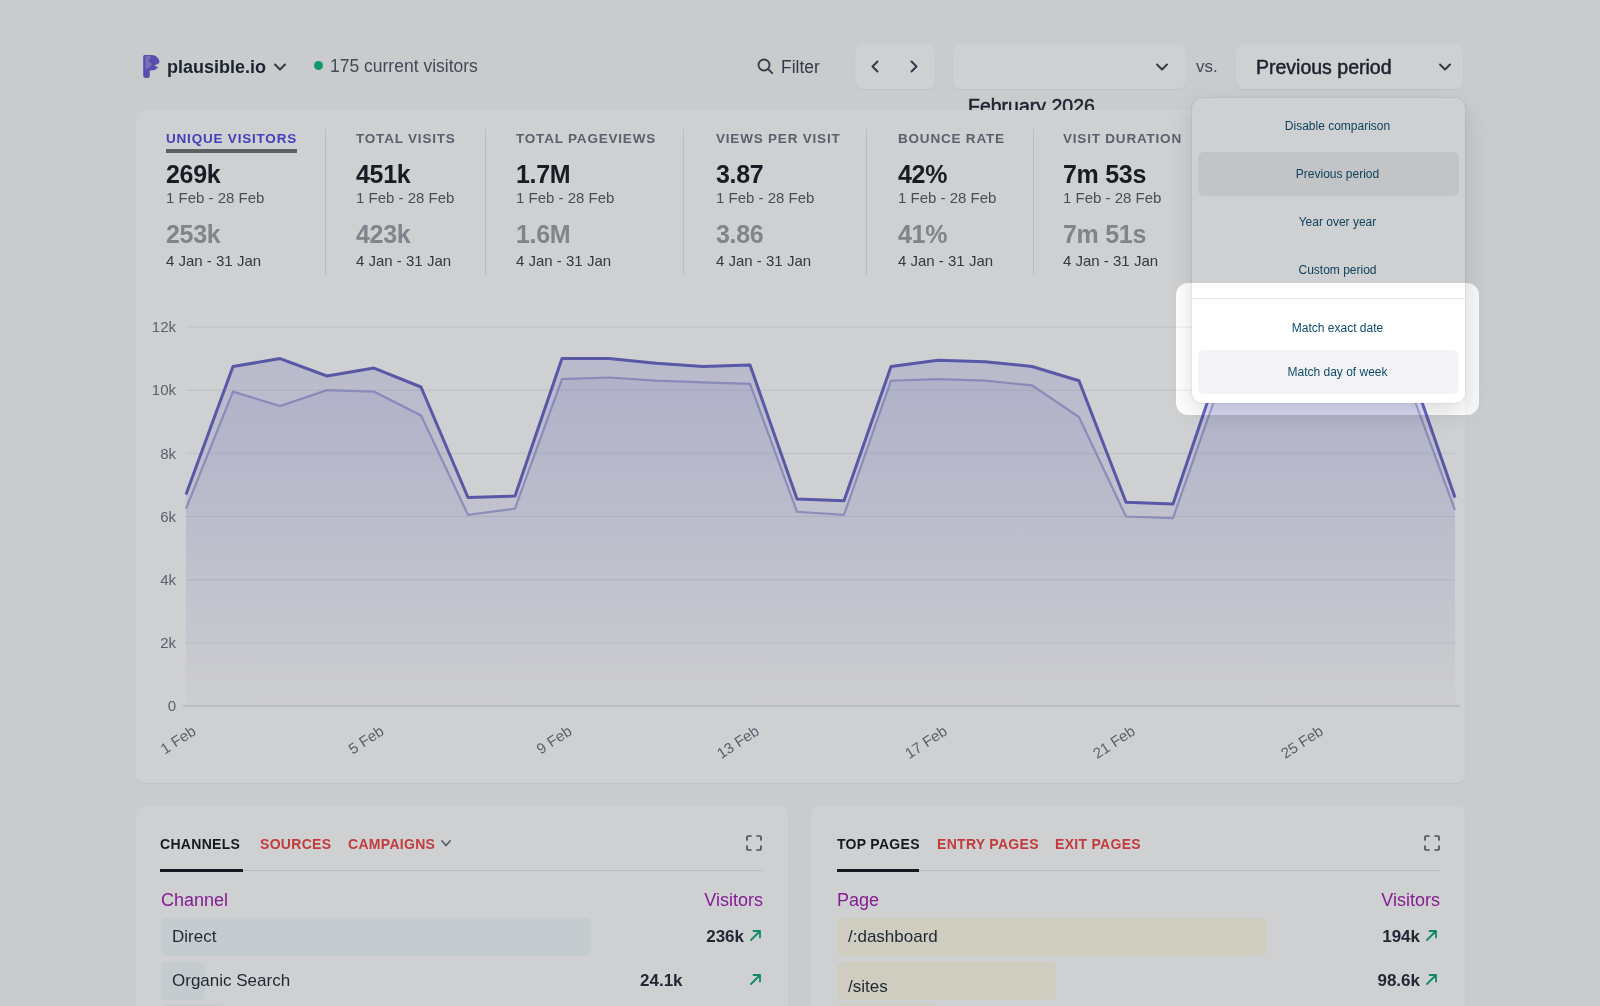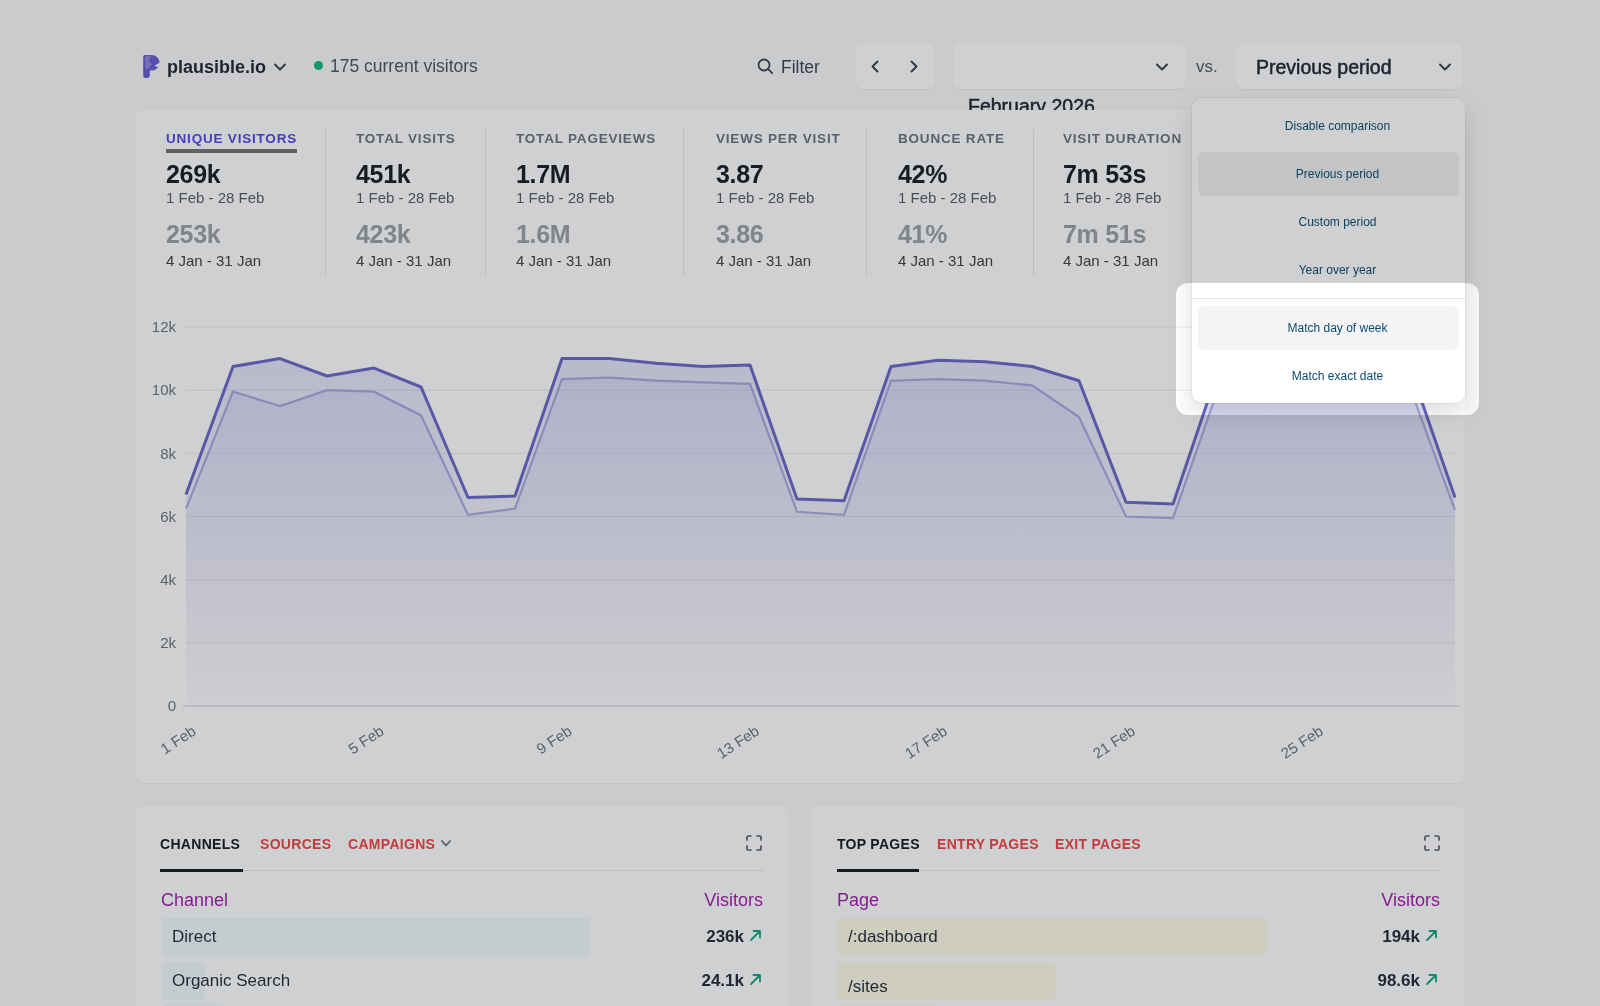--- a/index.html
+++ b/index.html
@@ -180,21 +180,21 @@
 
 <div class="abs" style="left:161px;top:918px;width:430px;height:38px;background:#f2fafe;border-radius:5px;"></div>
 <div class="abs rowtxt" style="left:172px;top:927px;">Direct</div>
 <div class="abs rowval" style="left:640px;top:927px;width:104px;text-align:right;">236k</div>
 <svg class="abs" style="left:749px;top:929px;" width="13" height="13" viewBox="0 0 13 13">
     <path d="M2 11 L11 2 M4.5 2 H11 V8.5" stroke="#10a37f" stroke-width="1.8" fill="none" stroke-linecap="round" stroke-linejoin="round"></path>
   </svg>
 
 <div class="abs" style="left:161px;top:962px;width:44px;height:38px;background:#f2fafe;border-radius:5px;"></div>
 <div class="abs rowtxt" style="left:172px;top:971px;">Organic Search</div>
-<div class="abs rowval" style="left:640px;top:971px;width:104px;text-align:right;">24.1k</div>
+<div class="abs rowval" style="left:640px;top:971px;width:104px;text-align:left;">24.1k</div>
 <svg class="abs" style="left:749px;top:973px;" width="13" height="13" viewBox="0 0 13 13">
     <path d="M2 11 L11 2 M4.5 2 H11 V8.5" stroke="#10a37f" stroke-width="1.8" fill="none" stroke-linecap="round" stroke-linejoin="round"></path>
   </svg>
 
 <div class="abs" style="left:161px;top:1004px;width:64px;height:38px;background:#f2fafe;border-radius:5px;"></div>
 
 <div class="card" style="left:811px;top:806px;width:654px;height:260px;"></div>
 <div class="abs tab on" style="left:837px;top:836px;">TOP PAGES</div>
 <div class="abs tab" style="left:937px;top:836px;">ENTRY PAGES</div>
 <div class="abs tab" style="left:1055px;top:836px;">EXIT PAGES</div>
@@ -221,20 +221,20 @@
 <div class="abs rowval" style="left:1316px;top:971px;width:104px;text-align:right;">98.6k</div>
 <svg class="abs" style="left:1425px;top:973px;" width="13" height="13" viewBox="0 0 13 13">
     <path d="M2 11 L11 2 M4.5 2 H11 V8.5" stroke="#10a37f" stroke-width="1.8" fill="none" stroke-linecap="round" stroke-linejoin="round"></path>
   </svg>
 
 <div class="abs" style="left:837px;top:1004px;width:100px;height:38px;background:#fefce8;border-radius:5px;"></div>
 
 <div class="abs" style="left:1192px;top:98px;width:273px;height:305px;background:#fff;border-radius:10px;box-shadow:0 10px 24px rgba(0,0,0,0.14),0 0 0 1px rgba(0,0,0,0.04);padding-top:6px;box-sizing:border-box;">
   <div class="mi">Disable comparison</div>
   <div class="mi" style="background:#f0f0f2;margin-top:4px;">Previous period</div>
+  <div class="mi" style="margin-top:4px;">Year over year</div>
   <div class="mi" style="margin-top:4px;">Custom period</div>
-  <div class="mi" style="margin-top:4px;">Year over year</div>
   <div style="height:1px;background:#e5e7eb;margin:6px 0 7px;"></div>
+  <div class="mi" style="margin-top:4px;">Match exact date</div>
   <div class="mi" style="background:#f4f4f6;">Match day of week</div>
-  <div class="mi" style="margin-top:4px;">Match exact date</div>
 </div>
 
 <div class="abs" style="left:1176px;top:283px;width:303px;height:132px;border-radius:12px;box-shadow:0 0 0 3000px rgba(30,32,38,0.21);"></div>
 
 </body></html>

